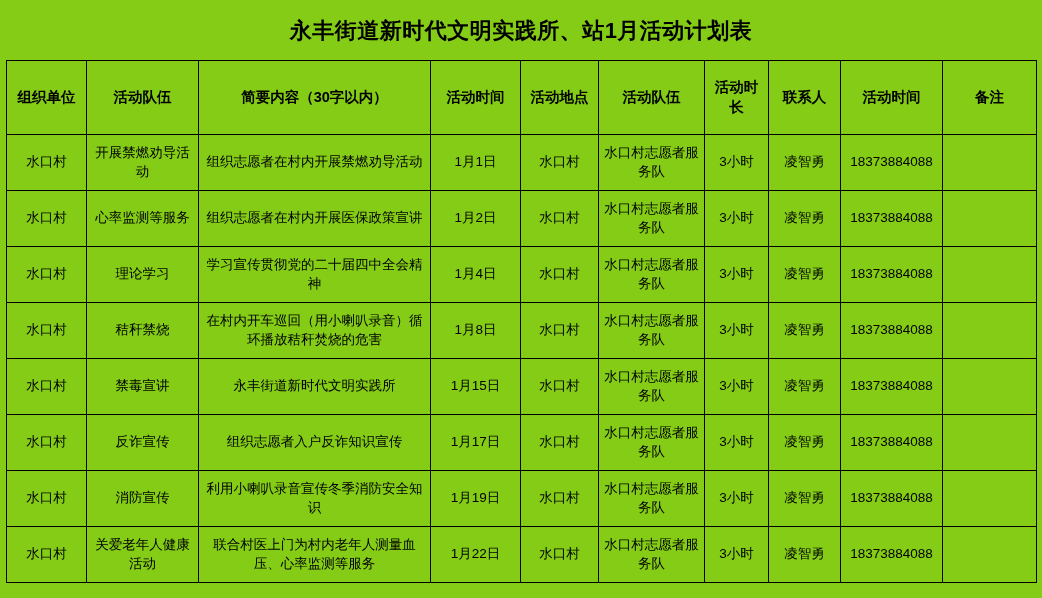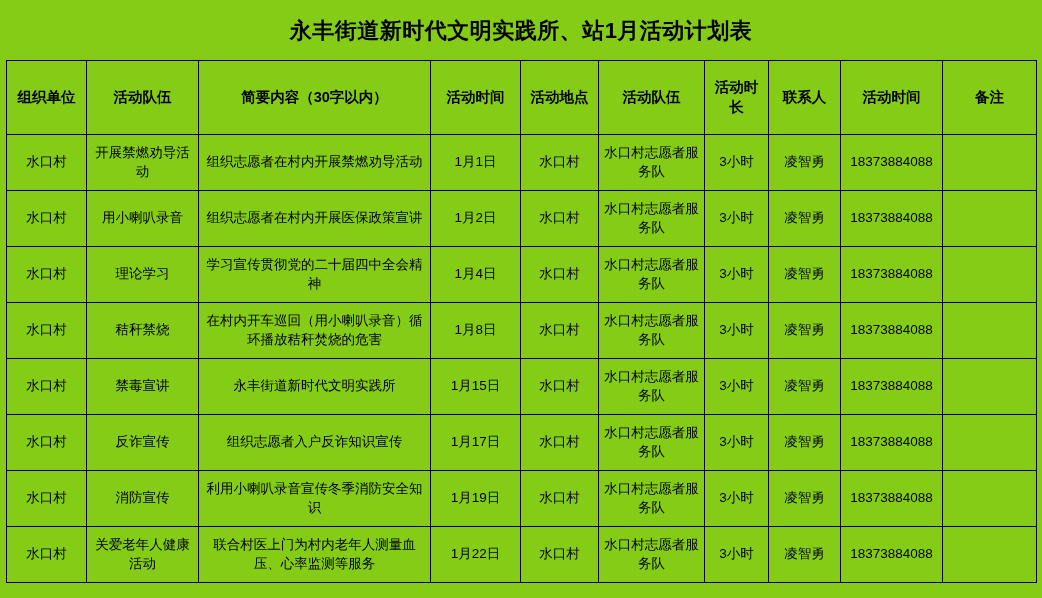--- a/index.html
+++ b/index.html
@@ -109,21 +109,21 @@
           <td class="num">1月1日</td>
           <td>水口村</td>
           <td class="cell-team">水口村志愿者服务队</td>
           <td>3小时</td>
           <td>凌智勇</td>
           <td class="num">18373884088</td>
           <td></td>
         </tr>
         <tr>
           <td>水口村</td>
-          <td>用小喇叭录音</td>
+          <td>心率监测等服务</td>
           <td class="cell-brief">组织志愿者在村内开展医保政策宣讲</td>
           <td class="num">1月2日</td>
           <td>水口村</td>
           <td class="cell-team">水口村志愿者服务队</td>
           <td>3小时</td>
           <td>凌智勇</td>
           <td class="num">18373884088</td>
           <td></td>
         </tr>
         <tr>

